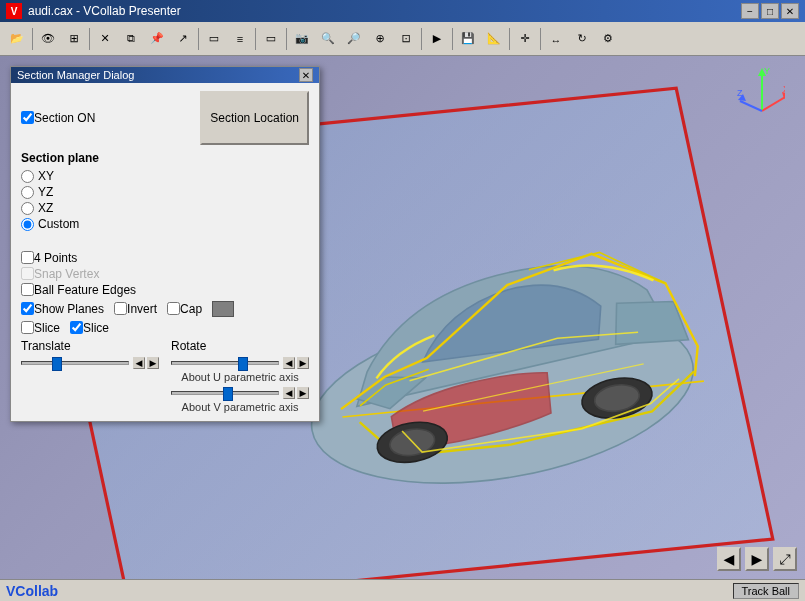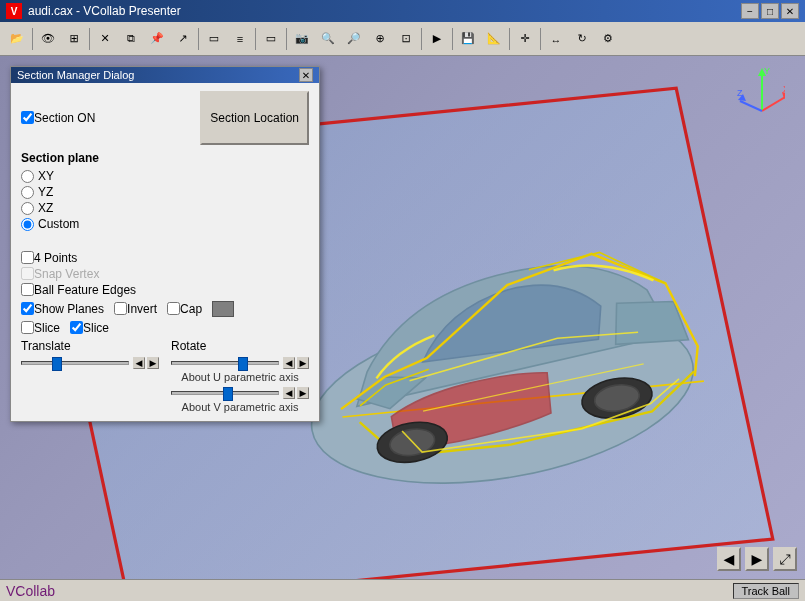--- a/index.html
+++ b/index.html
@@ -296,22 +296,22 @@
       background: #d4d0c8;
       height: 22px;
       display: flex;
       align-items: center;
       border-top: 1px solid #888;
       justify-content: space-between;
       padding: 0 6px;
     }
     #statusbar .logo {
       font-size: 14px;
-      font-weight: normal;
-      color: #701a75;
+      font-weight: bold;
+      color: #1d4ed8;
     }
     #statusbar .status-right {
       background: #c0c0c0;
       border: 1px inset #888;
       padding: 1px 8px;
       font-size: 11px;
     }
 
     
     #nav-btns {

